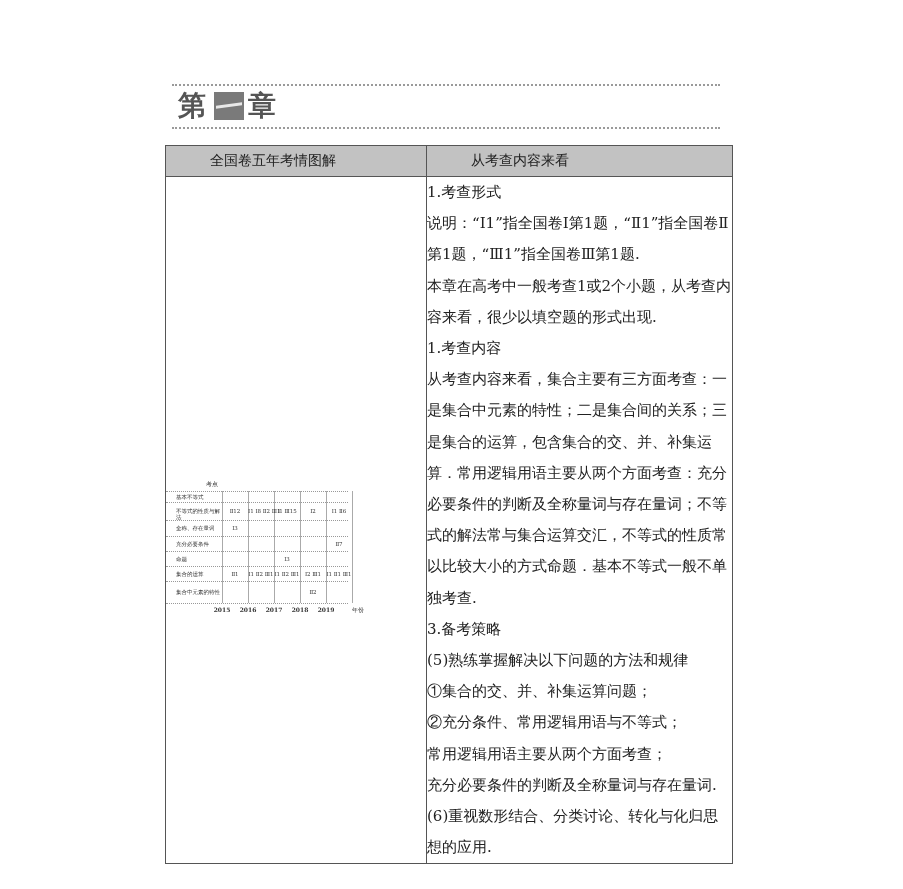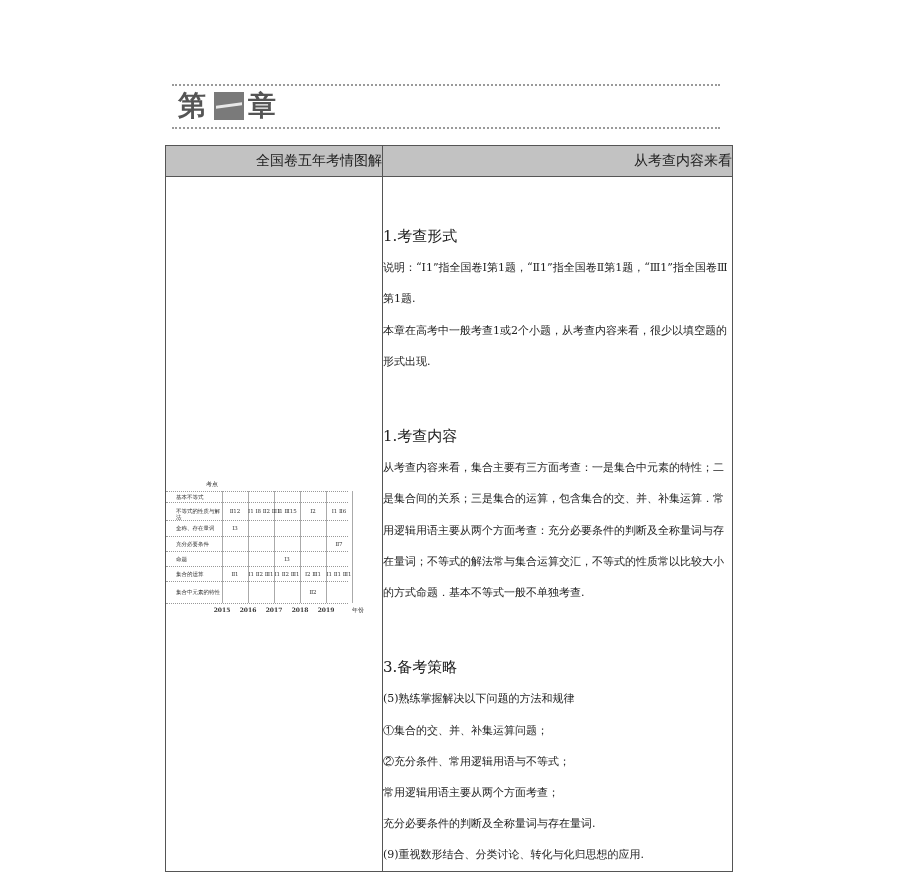--- a/index.html
+++ b/index.html
@@ -13,26 +13,26 @@
                    font-family: "DejaVu Sans", "Liberation Sans", sans-serif; font-weight: bold;
                    font-size: 28px; color: #555; letter-spacing: 4px; white-space: nowrap; }
   .chapter-num-box { display: inline-block; width: 30px; height: 28px; background: #7a7a7a; margin: 0 4px;
                      position: relative; }
   .chapter-num-box::after { content: ""; position: absolute; left: 2px; right: 2px; top: 12px; height: 3px; background: #e8e8e8; transform: skewY(-8deg); }
   .chapter-gap { display: inline-block; width: 26px; }
 
   table.main { position: absolute; left: 165px; top: 145px; width: 568px; border-collapse: collapse; }
   table.main td, table.main th { border: 1px solid #555; padding: 0; vertical-align: top; }
   table.main th { background: #c2c2c2; height: 30px; font-weight: normal; font-size: 14px;
-                  font-family: "DejaVu Sans", "Liberation Sans", sans-serif; color: #222; text-align: right; vertical-align: middle; }
+                  font-family: "DejaVu Sans", "Liberation Sans", sans-serif; color: #222; text-align: left; vertical-align: middle; padding-left: 44px; }
   th.col-left { width: 216px; }
   td.left-cell { height: 685px; position: relative; }
   td.right-cell { padding: 2px 6px 4px 7px; }
-  .para { font-size: 11px; line-height: 31.2px; margin: 0; color: #222; }
-  .para.section { font-size: 15px; margin-top: 44px; }
+  .para { font-size: 15px; line-height: 31.2px; margin: 0; color: #222; }
+  .para.section { font-size: 15px; }
 
   
   .mini-chart { position: absolute; left: 0; top: 293px; width: 216px; height: 150px;
                 font-family: "DejaVu Serif", serif; color: #333; }
   .mc-axis-label { position: absolute; font-size: 6px; }
   .mc-row-label { position: absolute; left: 10px; font-size: 5.5px; line-height: 6px; width: 48px; }
   .mc-hline { position: absolute; left: 0; width: 182px; border-top: 1px dotted #999; }
   .mc-vline { position: absolute; top: 21px; height: 112px; border-left: 1px solid #aaa; }
   .mc-cell { position: absolute; font-size: 5.5px; text-align: center; width: 26px; white-space: nowrap; }
   .mc-year { position: absolute; top: 136px; font-size: 6px; font-weight: bold; width: 26px; text-align: center; }
@@ -109,17 +109,17 @@
       <p class="para">说明：“Ⅰ1”指全国卷Ⅰ第1题，“Ⅱ1”指全国卷Ⅱ第1题，“Ⅲ1”指全国卷Ⅲ第1题.</p>
       <p class="para">本章在高考中一般考查1或2个小题，从考查内容来看，很少以填空题的形式出现.</p>
       <p class="para section">1.考查内容</p>
       <p class="para">从考查内容来看，集合主要有三方面考查：一是集合中元素的特性；二是集合间的关系；三是集合的运算，包含集合的交、并、补集运算．常用逻辑用语主要从两个方面考查：充分必要条件的判断及全称量词与存在量词；不等式的解法常与集合运算交汇，不等式的性质常以比较大小的方式命题．基本不等式一般不单独考查.</p>
       <p class="para section">3.备考策略</p>
       <p class="para">(5)熟练掌握解决以下问题的方法和规律</p>
       <p class="para">①集合的交、并、补集运算问题；</p>
       <p class="para">②充分条件、常用逻辑用语与不等式；</p>
       <p class="para">常用逻辑用语主要从两个方面考查；</p>
       <p class="para">充分必要条件的判断及全称量词与存在量词.</p>
-      <p class="para">(9)重视数形结合、分类讨论、转化与化归思想的应用.</p>
+      <p class="para">(6)重视数形结合、分类讨论、转化与化归思想的应用.</p>
     </td>
   </tr>
 </tbody>
   </table>
 
 </body></html>

